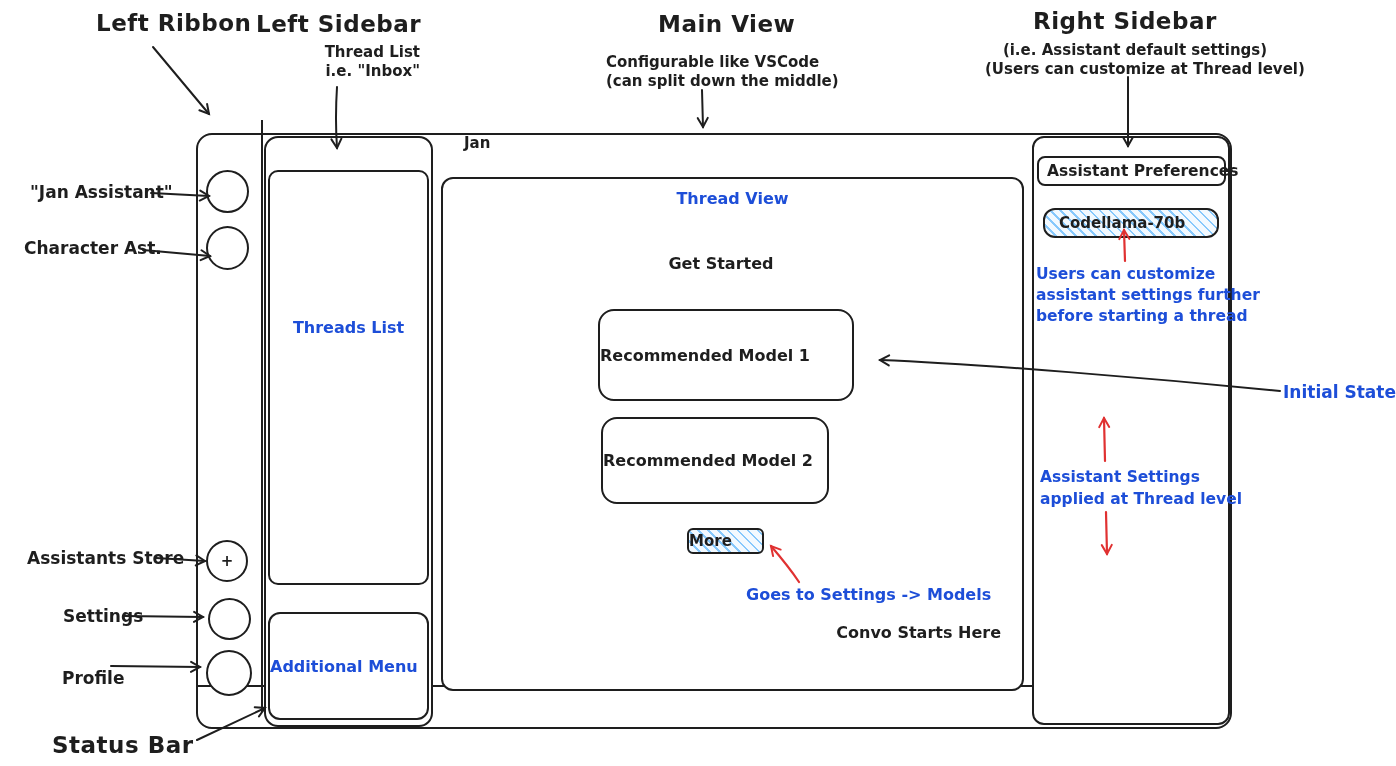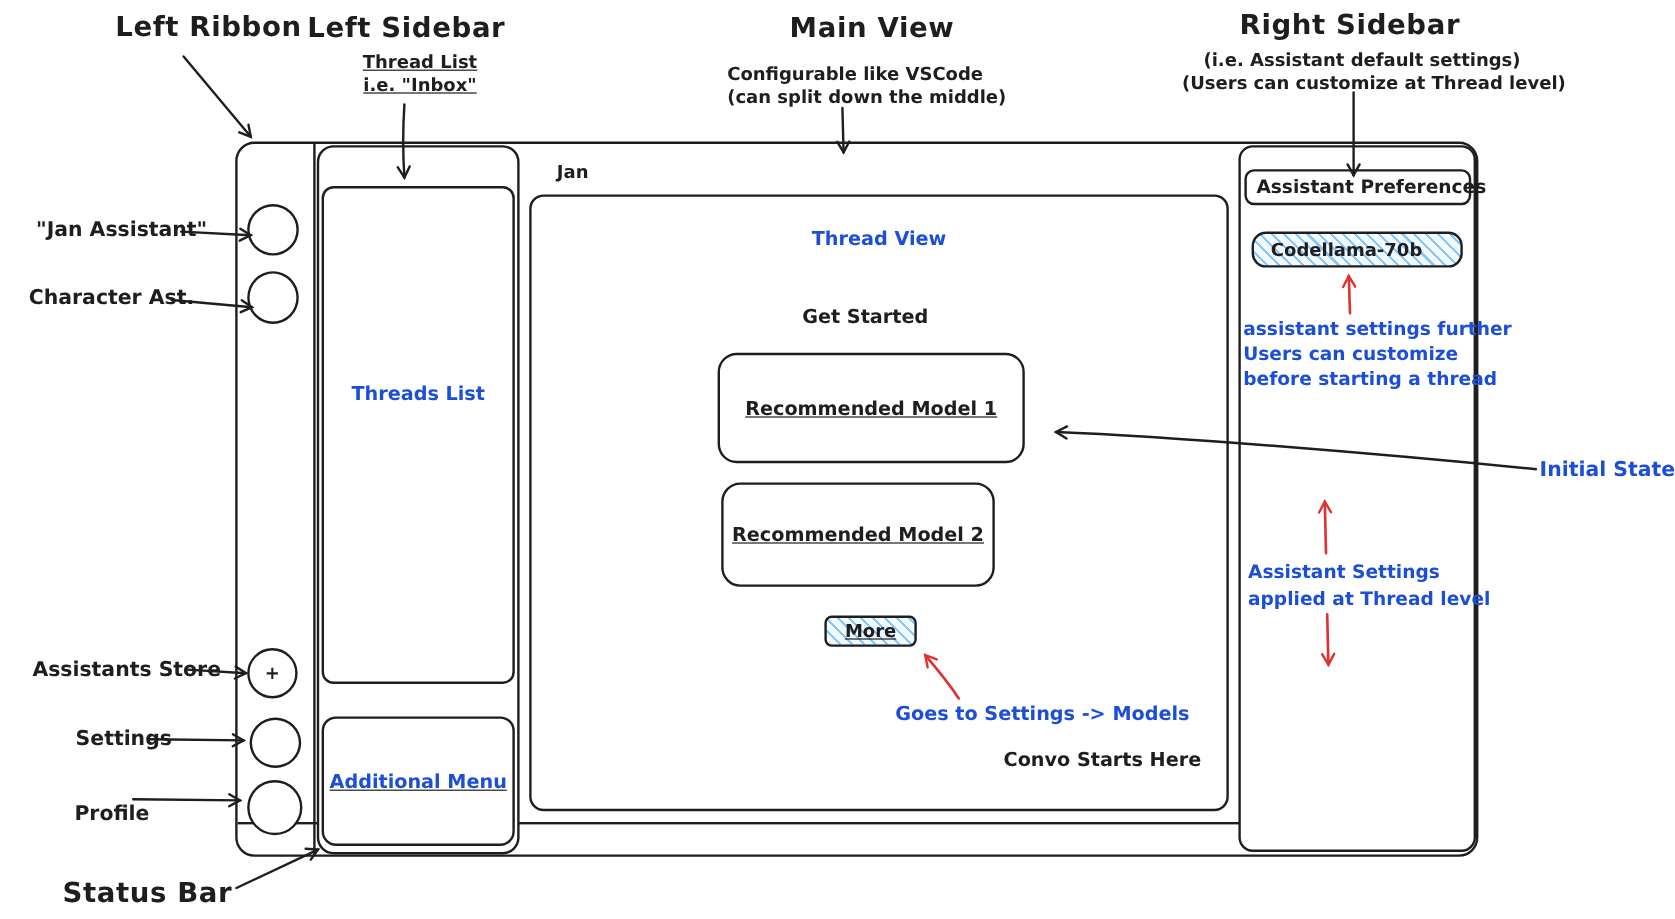--- a/index.html
+++ b/index.html
@@ -4,42 +4,42 @@
 <style>
   html,body{margin:0;padding:0;background:#ffffff;}
   body{width:1396px;height:766px;position:relative;overflow:hidden;
        font-family:"DejaVu Sans","Liberation Sans",sans-serif;color:#1e1e1e;}
   .canvas{position:absolute;inset:0;}
   .abs{position:absolute;}
   .ann-title{font-size:23px;font-weight:700;letter-spacing:.5px;white-space:nowrap;}
   .ann-sub{font-size:15px;font-weight:600;line-height:19px;white-space:nowrap;}
   .ann-label{font-size:17px;font-weight:600;white-space:nowrap;}
   .red{color:#1d4ed8;}
-  .box{position:absolute;border:2px solid #1e1e1e;border-radius:12px;background:#fff;box-sizing:border-box;}
+  .box{position:absolute;border:2px solid #1e1e1e;border-radius:12px;background:#fff;box-sizing:border-box;margin-top:15px;}
   .circle{position:absolute;border:2px solid #1e1e1e;border-radius:50%;background:#fff;box-sizing:border-box;
           display:flex;align-items:center;justify-content:center;}
   .hatch{background-color:#f2f9ff;
          background-image:repeating-linear-gradient(45deg,rgba(116,192,252,.85) 0px,rgba(116,192,252,.85) 1.8px,transparent 1.8px,transparent 7px);}
-  .center-text{display:flex;align-items:center;justify-content:center;text-align:center;text-decoration:underline;}
+  .center-text{display:flex;align-items:center;text-align:center;}
   .wire-label{font-size:16px;font-weight:600;white-space:nowrap;}
   .small-label{font-size:15px;font-weight:600;white-space:nowrap;}
   .vline{position:absolute;border-left:2px solid #1e1e1e;width:0;}
   .hline{position:absolute;border-top:2px solid #1e1e1e;height:0;}
   svg.arrows{position:absolute;inset:0;pointer-events:none;z-index:50;}
   .notelines div{white-space:nowrap;}
 </style>
 </head>
 <body>
 
 <div class="canvas">
 
   <div class="abs ann-title" style="left:48px;top:10px;margin-left:48px;">Left Ribbon</div>
 
   <div class="abs ann-title" style="left:256px;top:11px;">Left Sidebar</div>
-  <div class="abs ann-sub" style="left:280px;top:43px;width:140px;text-align:center;text-decoration:underline;">
+  <div class="abs ann-sub" style="left:280px;top:43px;width:140px;text-align:right;">
     <div>Thread List</div>
     <div>i.e. "Inbox"</div>
   </div>
 
   <div class="abs ann-title" style="left:658px;top:11px;">Main View</div>
   <div class="abs ann-sub" style="left:606px;top:53px;">
     <div>Configurable like VSCode</div>
     <div>(can split down the middle)</div>
   </div>
 
@@ -100,22 +100,22 @@
 
   <div class="box" style="left:1032px;top:121px;width:198px;height:589px;"></div>
   <div class="box" style="left:1037px;top:141px;width:189px;height:30px;border-radius:8px;display:flex;align-items:center;padding-left:8px;">
     <span class="small-label" style="font-size:15.5px;">Assistant Preferences</span>
   </div>
   <div class="box hatch" style="left:1043px;top:193px;width:176px;height:30px;border-radius:12px;display:flex;align-items:center;padding-left:14px;">
     <span class="small-label">Codellama-70b</span>
   </div>
 
   <div class="abs red notelines" style="left:1036px;top:264px;font-size:15.5px;font-weight:600;line-height:21px;">
+    <div>Users can customize</div>
     <div>assistant settings further</div>
-    <div>Users can customize</div>
     <div>before starting a thread</div>
   </div>
 
   <div class="abs red notelines" style="left:1040px;top:466px;font-size:15.5px;font-weight:600;line-height:22px;">
     <div>Assistant Settings</div>
     <div>applied at Thread level</div>
   </div>
 
   <svg class="arrows" width="1396" height="766" viewBox="0 0 1396 766">
     <defs>

